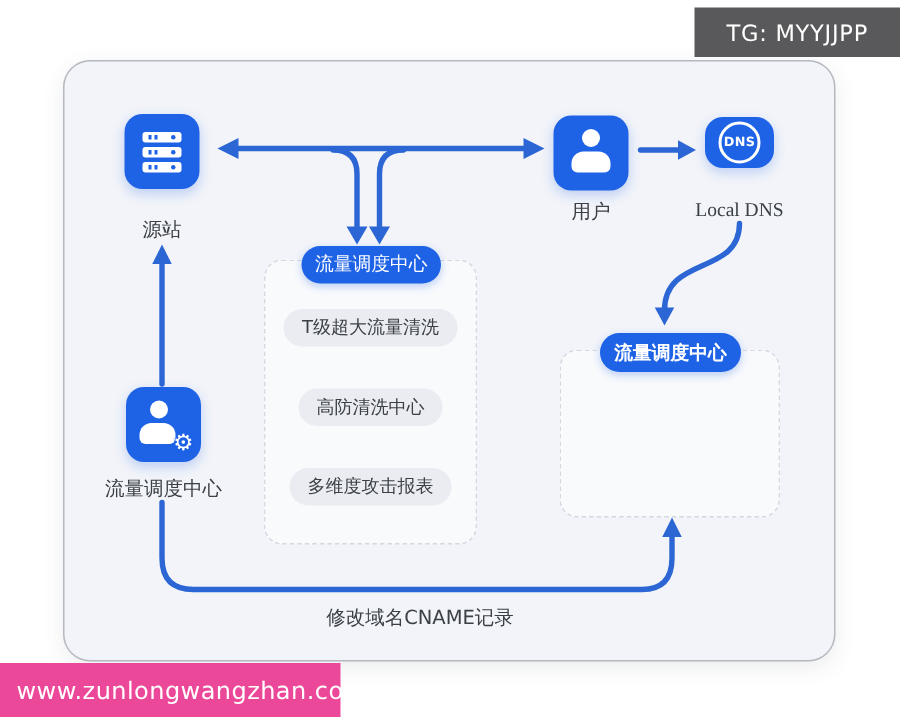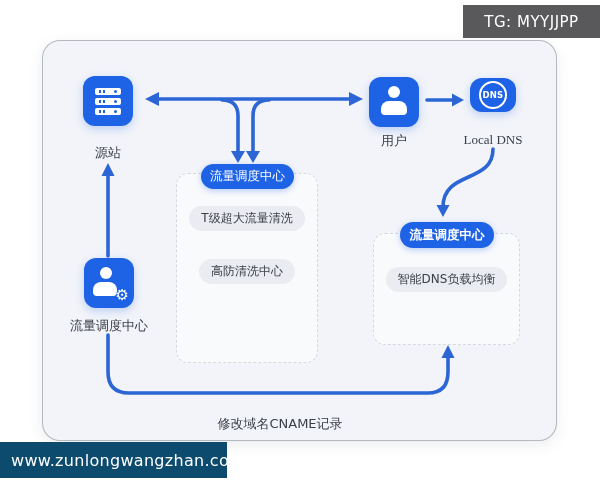--- a/index.html
+++ b/index.html
@@ -12,21 +12,21 @@
 
   
   .tg-badge {
     position:absolute; left:463px; top:5px; width:137px; height:33px;
     background:#59595b; color:#ffffff; font-size:15px;
     display:flex; align-items:center; justify-content:center;
     letter-spacing:0.5px; z-index:30;
   }
   .watermark {
     position:absolute; left:0; top:442px; width:227px; height:36px;
-    background:#0c4a6e; color:#ffffff; font-size:16px;
+    background:#ec4899; color:#ffffff; font-size:16px;
     display:flex; align-items:center; padding-left:11px;
     letter-spacing:0.3px; z-index:30;
   }
 
   
   .card {
     position:absolute; left:42px; top:40px; width:515px; height:401px;
     background:#f2f4f9; border-radius:18px;
     border:1px solid rgba(90,95,105,0.40);
     box-shadow:0 4px 14px rgba(70,80,100,0.10);
@@ -98,21 +98,21 @@
   .title-cleaning { left:201px; top:164px; width:93px; height:25px; }
   .title-scheduling { left:400px; top:222px; width:94px; height:26px;font-weight:bold; }
 
   .item-pill {
     background:#eaecf2; color:#3b4047; font-size:12px; white-space:nowrap;
     border-radius:14px; padding:6px 12px; line-height:13px;
   }
 
   .cname-note {
     position:absolute; left:180px; top:403px; width:200px; text-align:center;
-    color:#3b4047; font-size:13px; z-index:10; white-space:nowrap;margin-top:12px;
+    color:#3b4047; font-size:13px; z-index:10; white-space:nowrap;
   }
 </style>
 </head>
 <body>
 
 <div class="stage">
 
   <div class="card"></div>
 
   <svg class="arrows" viewBox="0 0 600 480">
@@ -181,25 +181,25 @@
       <div class="person-head"></div>
         <div class="person-body"></div>
       <div class="gear-badge">⚙</div>
     </div>
   </div>
   <div class="node-label" style="left:49px; top:317px; width:120px;">流量调度中心</div>
 
   <div class="group-box group-cleaning">
     <div class="item-pill">T级超大流量清洗</div>
     <div class="item-pill">高防清洗中心</div>
+    <div class="item-pill">多维度攻击报表</div>
   </div>
   <div class="group-title title-cleaning">流量调度中心</div>
 
   <div class="group-box group-scheduling">
-    <div class="item-pill">智能DNS负载均衡</div>
   </div>
   <div class="group-title title-scheduling">流量调度中心</div>
 
   <div class="cname-note">修改域名CNAME记录</div>
 
   <div class="tg-badge">TG: MYYJJPP</div>
   <div class="watermark">www.zunlongwangzhan.com</div>
 
 </div>
 

